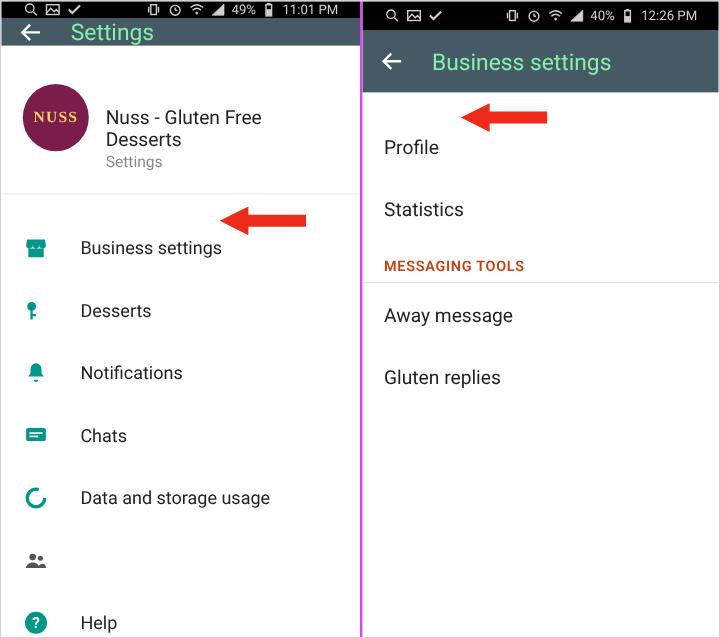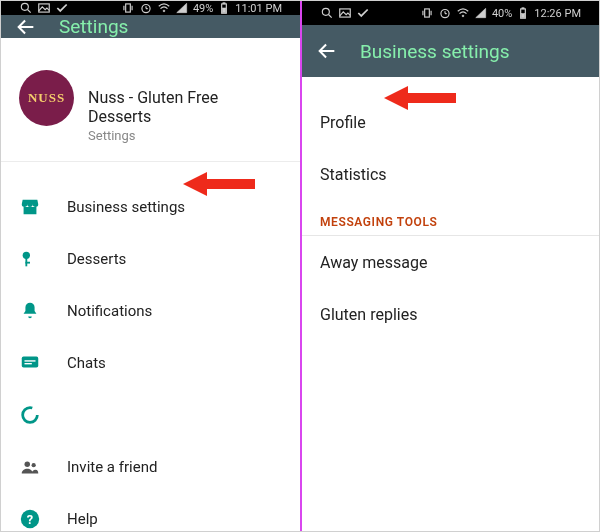--- a/index.html
+++ b/index.html
@@ -249,30 +249,30 @@
           </svg>
         </span>
       <span>Chats</span>
     </div>
     <div class="row">
       <span class="ic">
           <svg viewBox="0 0 24 24">
             <circle cx="12" cy="12" r="8" fill="none" class="teal-stroke" stroke-width="3" stroke-dasharray="40 10"></circle>
           </svg>
         </span>
+      <span>Data and storage usage</span>
     </div>
     <div class="row">
       <span class="ic">
           <svg viewBox="0 0 24 24">
             <circle class="dkgrey" cx="9" cy="9" r="3"></circle>
             <circle class="dkgrey" cx="16" cy="10" r="2.3"></circle>
             <path class="dkgrey" d="M3 19c0-3 3-5 6-5s6 2 6 5zM14 19c0-2 1.5-4 4-4s3 2 3 4z"></path>
           </svg>
         </span>
-      <span>Invite a friend</span>
     </div>
     <div class="row">
       <span class="ic">
           <svg viewBox="0 0 24 24">
             <circle class="teal" cx="12" cy="12" r="10"></circle>
             <text x="12" y="17" text-anchor="middle" fill="#fff" font-size="14" font-weight="bold">?</text>
           </svg>
         </span>
       <span>Help</span>
     </div>

